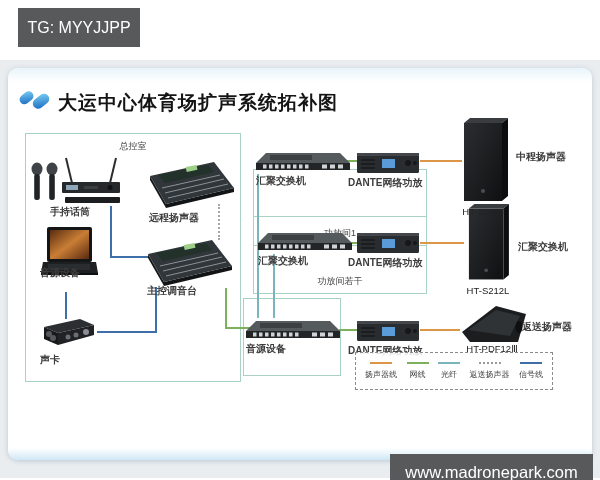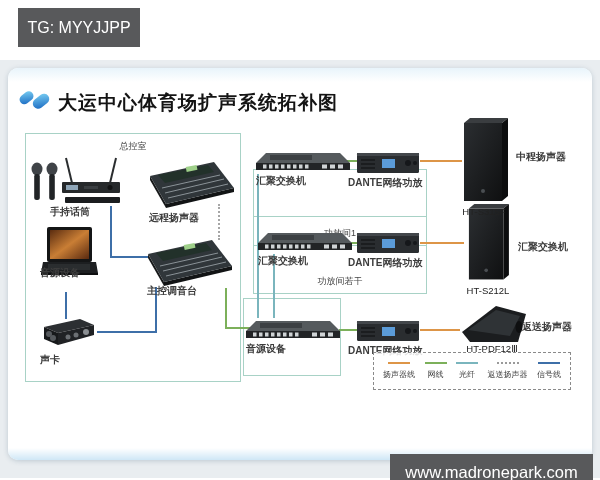--- a/index.html
+++ b/index.html
@@ -23,21 +23,21 @@
   .room-label{position:absolute;width:100%;text-align:center;font-size:9px;color:#454545;}
   .lbl{position:absolute;font-size:10px;color:#3c3c3c;text-align:left;z-index:4;white-space:nowrap;font-weight:bold;}
   .model{position:absolute;font-size:9.5px;color:#222;text-align:center;z-index:4;white-space:nowrap;}
   .dev{position:absolute;z-index:3;line-height:0;}
   .ln{position:absolute;z-index:2;}
   .c-blue{background:#3e6fa8;}
   .c-green{background:#7cb05a;}
   .c-teal{background:#7ab5bd;}
   .c-orange{background:#dd9547;}
   .ln-dot{position:absolute;z-index:2;border-left:2px dotted #a6a6a6;background:none;}
-  .legend{position:absolute;left:373px;top:352px;width:198px;height:38px;border:1px dashed #8a8a8a;
+  .legend{position:absolute;left:355px;top:352px;width:198px;height:38px;border:1px dashed #8a8a8a;
         display:flex;align-items:center;justify-content:space-between;padding:0 9px;box-sizing:border-box;z-index:4;background:rgba(255,255,255,.85);}
   .leg-item{display:flex;flex-direction:column;align-items:center;gap:5px;}
   .leg-swatch{width:22px;height:2px;}
   .leg-swatch.dotted{height:0;border-top:2px dotted #9a9a9a;background:none!important;}
   .leg-label{font-size:8px;color:#3c3c3c;white-space:nowrap;}
 </style>
 </head>
 <body>
 
 <svg width="0" height="0" style="position:absolute">

